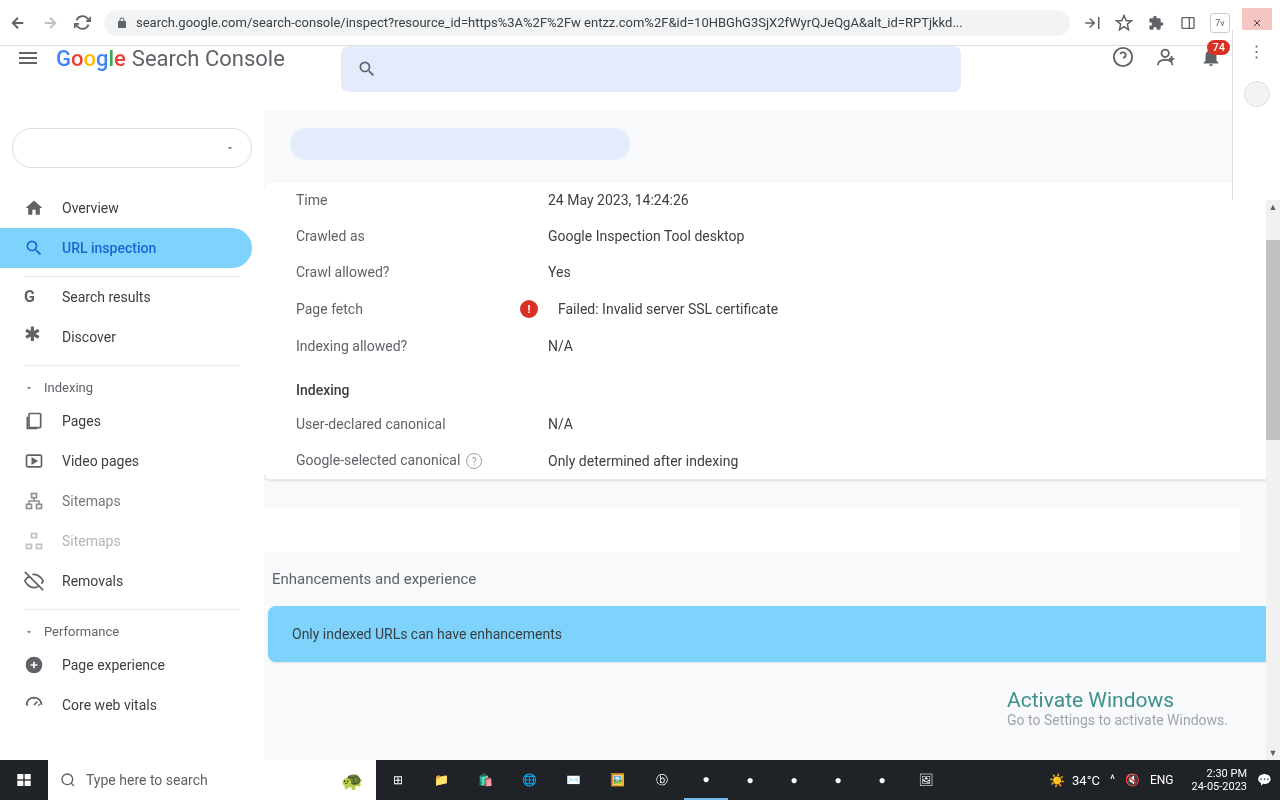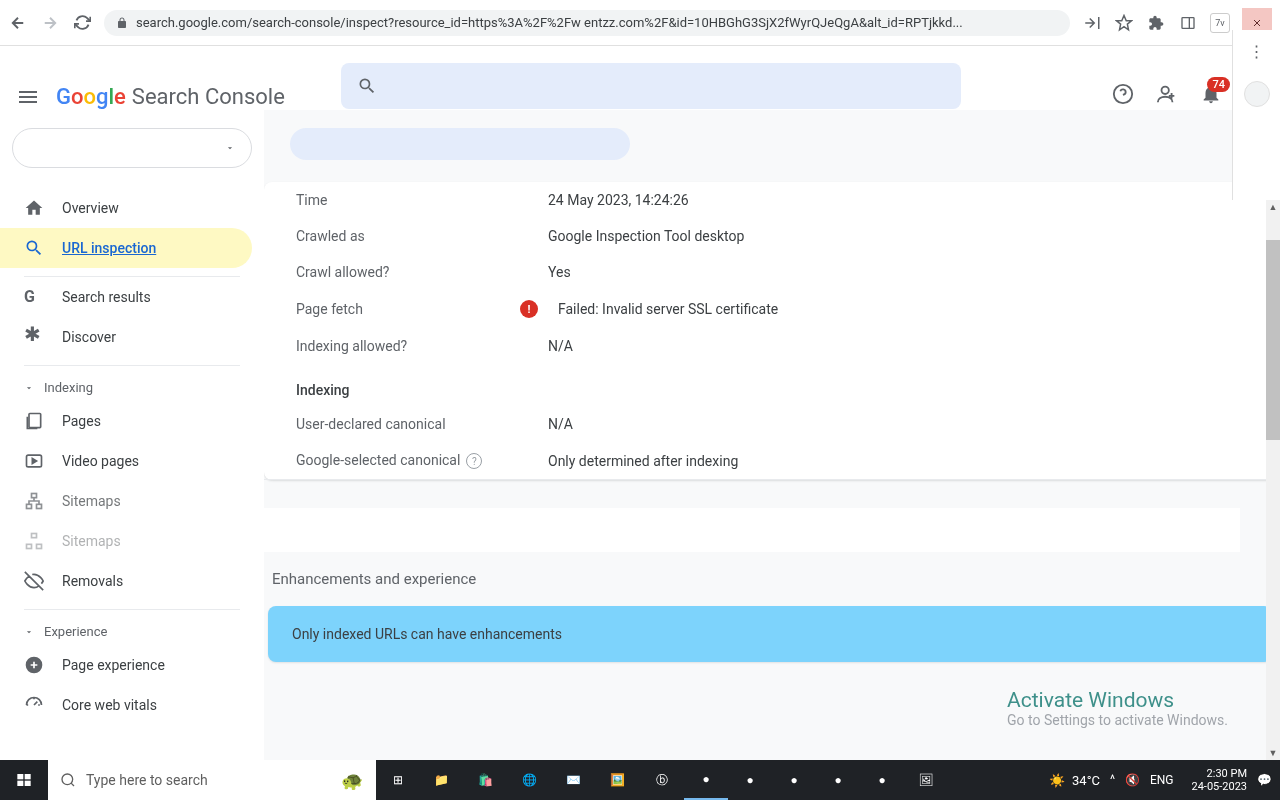--- a/index.html
+++ b/index.html
@@ -6,39 +6,39 @@
 body { width: 1280px; height: 800px; overflow: hidden; background: #fff; position: relative; }
 .browser-bar { height: 46px; background: #fff; border-bottom: 1px solid #e0e0e0; display: flex; align-items: center; gap: 12px; padding: 0 8px; }
 .nav-arrow { width: 20px; height: 20px; display: flex; align-items: center; justify-content: center; color: #5f6368; cursor: pointer; }
 .nav-arrow.disabled { color: #bdc1c6; }
 .url-box { flex: 1; height: 26px; background: #f1f3f4; border-radius: 13px; display: flex; align-items: center; padding: 0 12px; font-size: 13px; color: #3c4043; gap: 8px; }
 .lock { width: 12px; height: 12px; }
 .browser-icon { width: 20px; height: 20px; color: #5f6368; display: flex; align-items: center; justify-content: center; }
 .close-tab { width: 30px; height: 30px; background: #f4c7c3; display: flex; align-items: center; justify-content: center; margin-left: auto; }
 
 
-.gsc-header { height: 64px; display: flex; align-items: flex-end; padding: 0 16px; gap: 16px; border-bottom: 1px solid transparent; }
+.gsc-header { height: 64px; display: flex; align-items: flex-start; padding: 0 16px; gap: 16px; border-bottom: 1px solid transparent; }
 .hamburger { width: 24px; height: 24px; cursor: pointer; color: #5f6368; }
 .logo-area { display: flex; align-items: center; gap: 6px; }
 .google-logo { font-size: 22px; font-weight: 500; }
 .g-blue { color: #4285f4; } .g-red { color: #ea4335; } .g-yellow { color: #fbbc05; } .g-green { color: #34a853; }
 .search-console { font-size: 22px; color: #5f6368; font-weight: 400; }
 .search-bar { flex: 1; max-width: 620px; height: 46px; background: #e4ecfb; border-radius: 8px; display: flex; align-items: center; padding: 0 16px; margin-left: 40px; }
 .search-bar svg { color: #5f6368; }
 .header-icons { display: flex; align-items: center; gap: 22px; margin-left: auto; color: #5f6368; }
 .header-icons > div { position: relative; cursor: pointer; }
 .bell-badge { position: absolute; top: -6px; right: -8px; background: #d93025; color: #fff; font-size: 11px; font-weight: 500; border-radius: 10px; padding: 1px 5px; }
 
 
 .body-wrap { display: flex; height: calc(800px - 60px - 30px - 40px); }
 .sidebar { width: 264px; padding-top: 8px; overflow: hidden; }
 .property-selector { margin: 10px 12px 20px; height: 40px; border: 1px solid #dadce0; border-radius: 20px; display: flex; align-items: center; justify-content: flex-end; padding: 0 16px; cursor: pointer; }
 .property-selector svg { color: #5f6368; }
 .side-item { display: flex; align-items: center; gap: 18px; padding: 10px 24px; font-size: 14px; color: #3c4043; border-radius: 0 22px 22px 0; cursor: pointer; margin-right: 12px; }
-.side-item.active { background: #fef9c3; color: #1967d2; font-weight: 500; text-decoration: underline; }
+.side-item.active { background: #7dd3fc; color: #1967d2; font-weight: 500; }
 .side-section { font-size: 13px; color: #5f6368; padding: 14px 24px 6px; display: flex; align-items: center; gap: 10px; cursor: pointer; }
 .side-divider { border-top: 1px solid #e8eaed; margin: 8px 24px 0; }
 .side-icon { width: 20px; height: 20px; color: #5f6368; flex-shrink: 0; }
 .side-item.active .side-icon { color: #1967d2; }
 
 
 .main { flex: 1; background: #f8f9fa; overflow-y: auto; padding: 0 4px 0 0; }
 .url-pill { background: #e4ecfb; border-radius: 16px; padding: 6px 20px; margin: 18px 0 18px 0; display: inline-block; min-width: 340px; height: 32px; }
 .card { background: #fff; border-radius: 8px; box-shadow: 0 1px 2px rgba(60,64,67,0.15); margin-bottom: 28px; margin-left: 0; }
 .detail-row { display: flex; padding: 10px 32px; font-size: 14px; align-items: center; }
@@ -256,21 +256,21 @@
           <path d="M17.94 17.94A10.07 10.07 0 0112 20c-7 0-11-8-11-8a18.45 18.45 0 015.06-5.94M9.9 4.24A9.12 9.12 0 0112 4c7 0 11 8 11 8a18.5 18.5 0 01-2.16 3.19M1 1l22 22"></path>
         </svg>
       <span>Removals</span>
     </div>
 
     <div class="side-divider"></div>
     <div class="side-section">
       <svg width="10" height="10" viewBox="0 0 24 24" fill="currentColor">
           <path d="M7 10l5 5 5-5z"></path>
         </svg>
-      <span>Experience</span>
+      <span>Performance</span>
     </div>
     <div class="side-item">
       <svg class="side-icon" viewBox="0 0 24 24" fill="currentColor">
           <circle cx="12" cy="12" r="10"></circle>
           <path d="M12 8v8m-4-4h8" stroke="#fff" stroke-width="2"></path>
         </svg>
       <span>Page experience</span>
     </div>
     <div class="side-item">
       <svg class="side-icon" viewBox="0 0 24 24" fill="none" stroke="currentColor" stroke-width="2">

